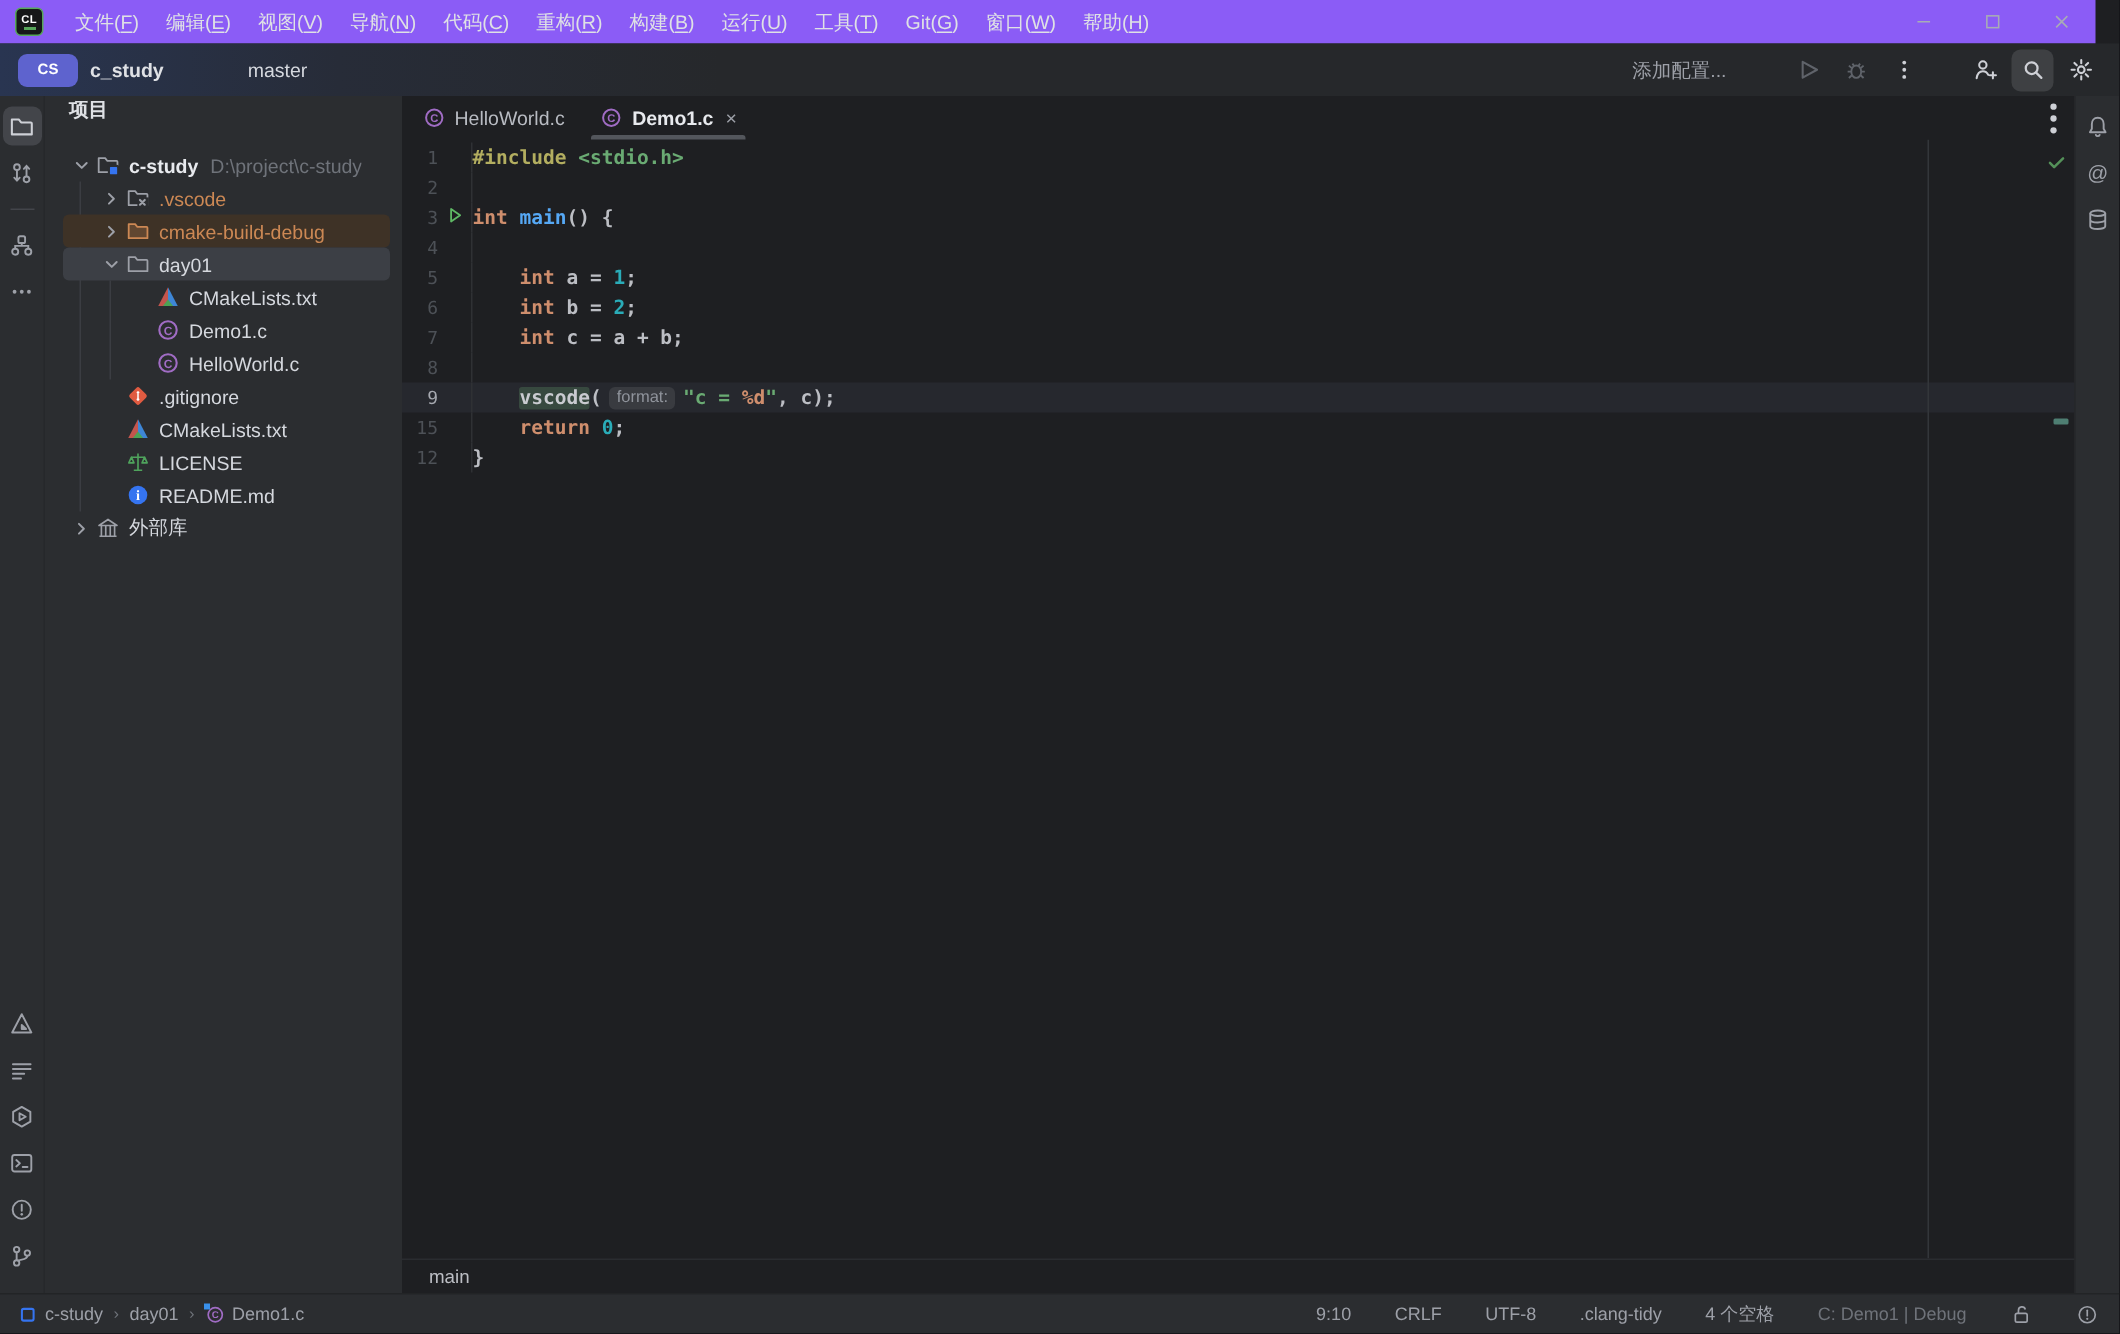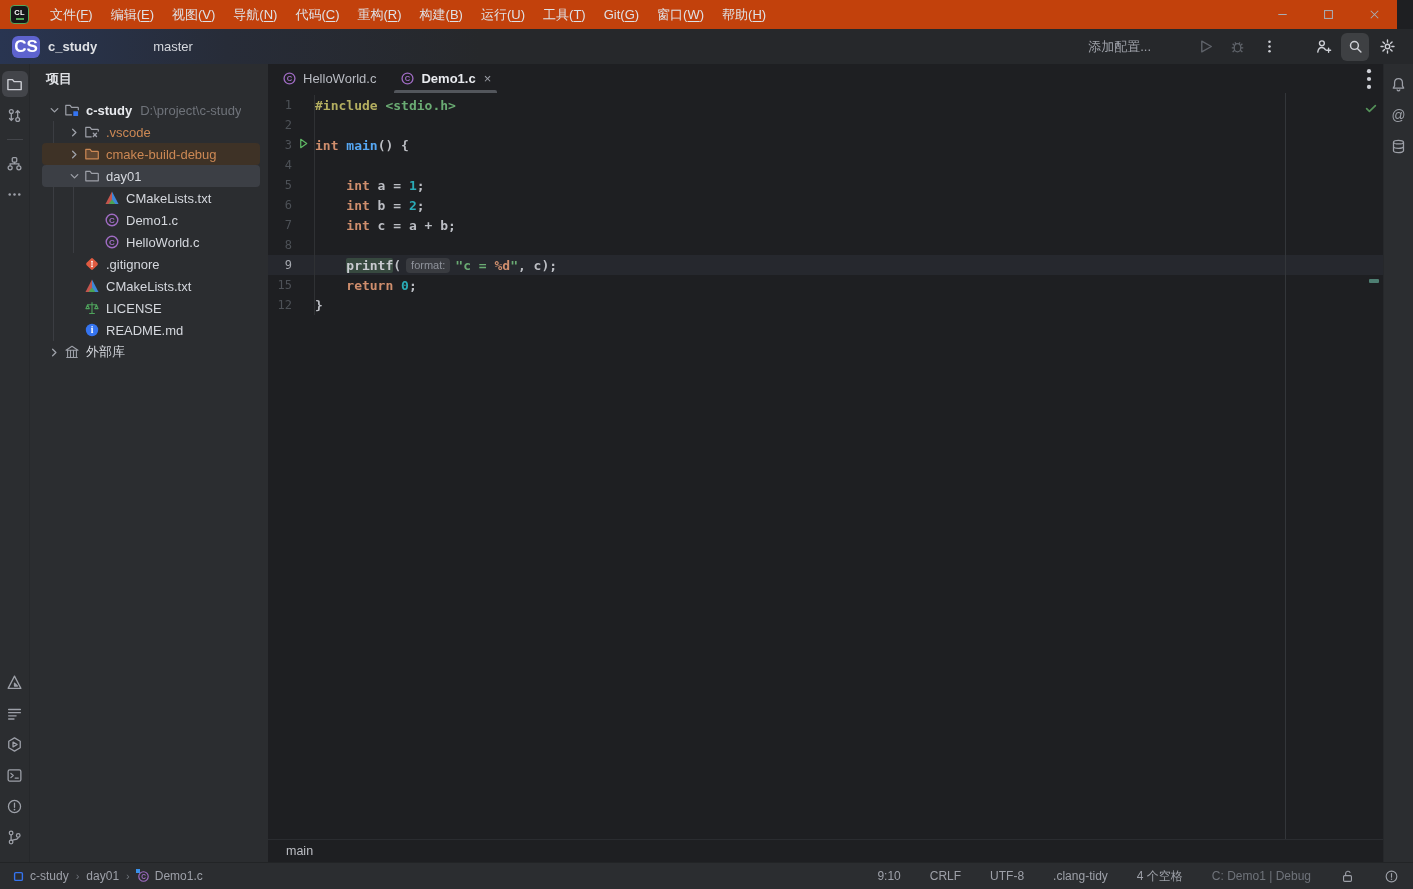--- a/index.html
+++ b/index.html
@@ -5,38 +5,38 @@
   *{margin:0;padding:0;box-sizing:border-box;-webkit-font-smoothing:antialiased}
   html,body{background:#101114}
   .window{position:relative;width:1413px;height:889px;background:#1E1F22;overflow:hidden;
     font-family:"Liberation Sans","DejaVu Sans",sans-serif;color:#DFE1E5;font-size:13px;user-select:none}
   .icon{display:inline-flex;align-items:center;justify-content:center;flex:none}
   .icon svg{width:16px;height:16px;display:block}
   .icon.sm svg{width:13px;height:13px}
   .icon.s15 svg{width:15px;height:15px}
 
   
-  .titlebar{position:absolute;top:0;left:0;right:16px;height:29px;background:#c2410c;display:flex;align-items:center}
+  .titlebar{position:absolute;top:0;left:0;right:16px;height:29px;background:#8b5cf6;display:flex;align-items:center}
   .cl-logo{width:19px;height:19px;margin:0 12px 0 10px;border:1.5px solid #57A65A;border-radius:4px;
     background:#161718;display:flex;flex-direction:column;align-items:center;justify-content:center}
   .cl-logo span{font-size:7.5px;font-weight:bold;color:#fff;letter-spacing:.3px;line-height:8px}
   .cl-logo i{display:block;width:8px;height:1.8px;background:#57A65A;margin-top:1.5px}
   .menus{display:flex;align-items:flex-end;height:100%}
   .menu-item{padding:0 9px;height:100%;display:flex;align-items:center;color:#DFE1E5;font-size:13px;cursor:default}
   .menu-item u{text-decoration:underline;text-underline-offset:2px}
   .win-controls{margin-left:auto;display:flex;height:100%}
   .win-btn{width:46px;height:100%;display:flex;align-items:center;justify-content:center;color:#A8ADB5}
   .win-btn svg{width:15px;height:15px}
 
   
   .toolbar{position:absolute;top:29px;left:0;right:0;height:35px;
     background:linear-gradient(90deg,#293551 0%,#272C38 16%,#26282B 34%,#26282B 100%);
     display:flex;align-items:center;padding:0 12px}
-  .proj-badge{width:28px;height:22px;border-radius:6px;background:#5E63CE;color:#fff;font-weight:bold;
-    font-size:17px;display:flex;align-items:center;justify-content:center;margin-right:8px}
+  .proj-badge{width:40px;height:22px;border-radius:6px;background:#5E63CE;color:#fff;font-weight:bold;
+    font-size:10px;display:flex;align-items:center;justify-content:center;margin-right:8px}
   .tb-widget{display:flex;align-items:center;gap:5px;color:#DFE1E5;font-weight:600;font-size:13px}
   .tb-widget .chev{color:#9DA0A8}
   .tb-widget.branch{margin-left:26px;font-weight:400;color:#D5D8DE}
   .tb-right{margin-left:auto;display:flex;align-items:center;gap:4px}
   .runcfg{color:#9DA0A8;display:flex;align-items:center;gap:6px;margin-right:10px;font-size:13px}
   .tb-btn{width:28px;height:28px;border-radius:6px;display:flex;align-items:center;justify-content:center;color:#CED0D6}
   .tb-btn.disabled{color:#5F636A}
   .tb-btn.active{background:#3E4043}
   .tb-btn.gap{margin-left:22px}
   .tb-btn svg{width:17px;height:17px}
@@ -47,21 +47,21 @@
   .actbar.left{left:0;border-right:1px solid #26282B}
   .actbar.right{right:0;border-left:1px solid #26282B}
   .act-btn{width:26px;height:26px;border-radius:6px;display:flex;align-items:center;justify-content:center;margin-bottom:5px;color:#9DA0A8}
   .act-btn.active{background:#43454A;color:#CED0D6}
   .act-btn svg{width:17px;height:17px}
   .act-div{width:16px;height:1px;background:#43454A;margin:6px 0 10px}
   .act-spacer{flex:1}
 
   
   .project-panel{position:absolute;left:30px;top:0;bottom:0;width:238px;background:#2B2D30;overflow:hidden}
-  .pp-header{height:30px;display:flex;align-items:center;gap:5px;padding-left:16px;color:#DFE1E5;font-weight:600}
+  .pp-header{height:30px;display:flex;gap:5px;padding-left:16px;color:#DFE1E5;font-weight:600}
   .pp-header .chev{color:#9DA0A8}
   .tree{position:relative;margin-top:5px}
   .tree-guide{position:absolute;width:1px;background:#3B3D42;z-index:0}
   .tree-row{position:relative;height:22px;display:flex;align-items:center;font-size:13px;color:#9DA0A8;cursor:default}
   .tree-row .rowbg{position:absolute;left:12px;right:8px;top:0;bottom:0;border-radius:4px;z-index:0}
   .tree-row.selected .rowbg{background:#3C3F45}
   .tree-row.excluded-bg .rowbg{background:#3E3226}
   .tree-row>*{position:relative;z-index:1}
   .chev{width:20px;display:inline-flex;align-items:center;justify-content:center;flex:none;color:#9DA0A8}
   .chev svg{width:15px;height:15px}
@@ -588,21 +588,21 @@
               <span class="ln">8</span>
               <span class="gslot"></span>
             </span>
     <span class="ltext"></span>
           </div>
           <div class="code-line current">
     <span class="gutter">
               <span class="ln">9</span>
               <span class="gslot"></span>
             </span>
-    <span class="ltext"><span class="tk-d">    </span><span class="tk-hl">printf</span><span class="tk-d">(</span><span class="tk-inlay">format:</span><span class="tk-str">"c = </span><span class="tk-fmt">%d</span><span class="tk-str">"</span><span class="tk-d">, c);</span></span>
+    <span class="ltext"><span class="tk-d">    </span><span class="tk-hl">vscode</span><span class="tk-d">(</span><span class="tk-inlay">format:</span><span class="tk-str">"c = </span><span class="tk-fmt">%d</span><span class="tk-str">"</span><span class="tk-d">, c);</span></span>
           </div>
           <div class="code-line">
     <span class="gutter">
               <span class="ln">15</span>
               <span class="gslot"></span>
             </span>
     <span class="ltext"><span class="tk-d">    </span><span class="tk-kw">return</span><span class="tk-d"> </span><span class="tk-num">0</span><span class="tk-d">;</span></span>
           </div>
           <div class="code-line">
     <span class="gutter">

